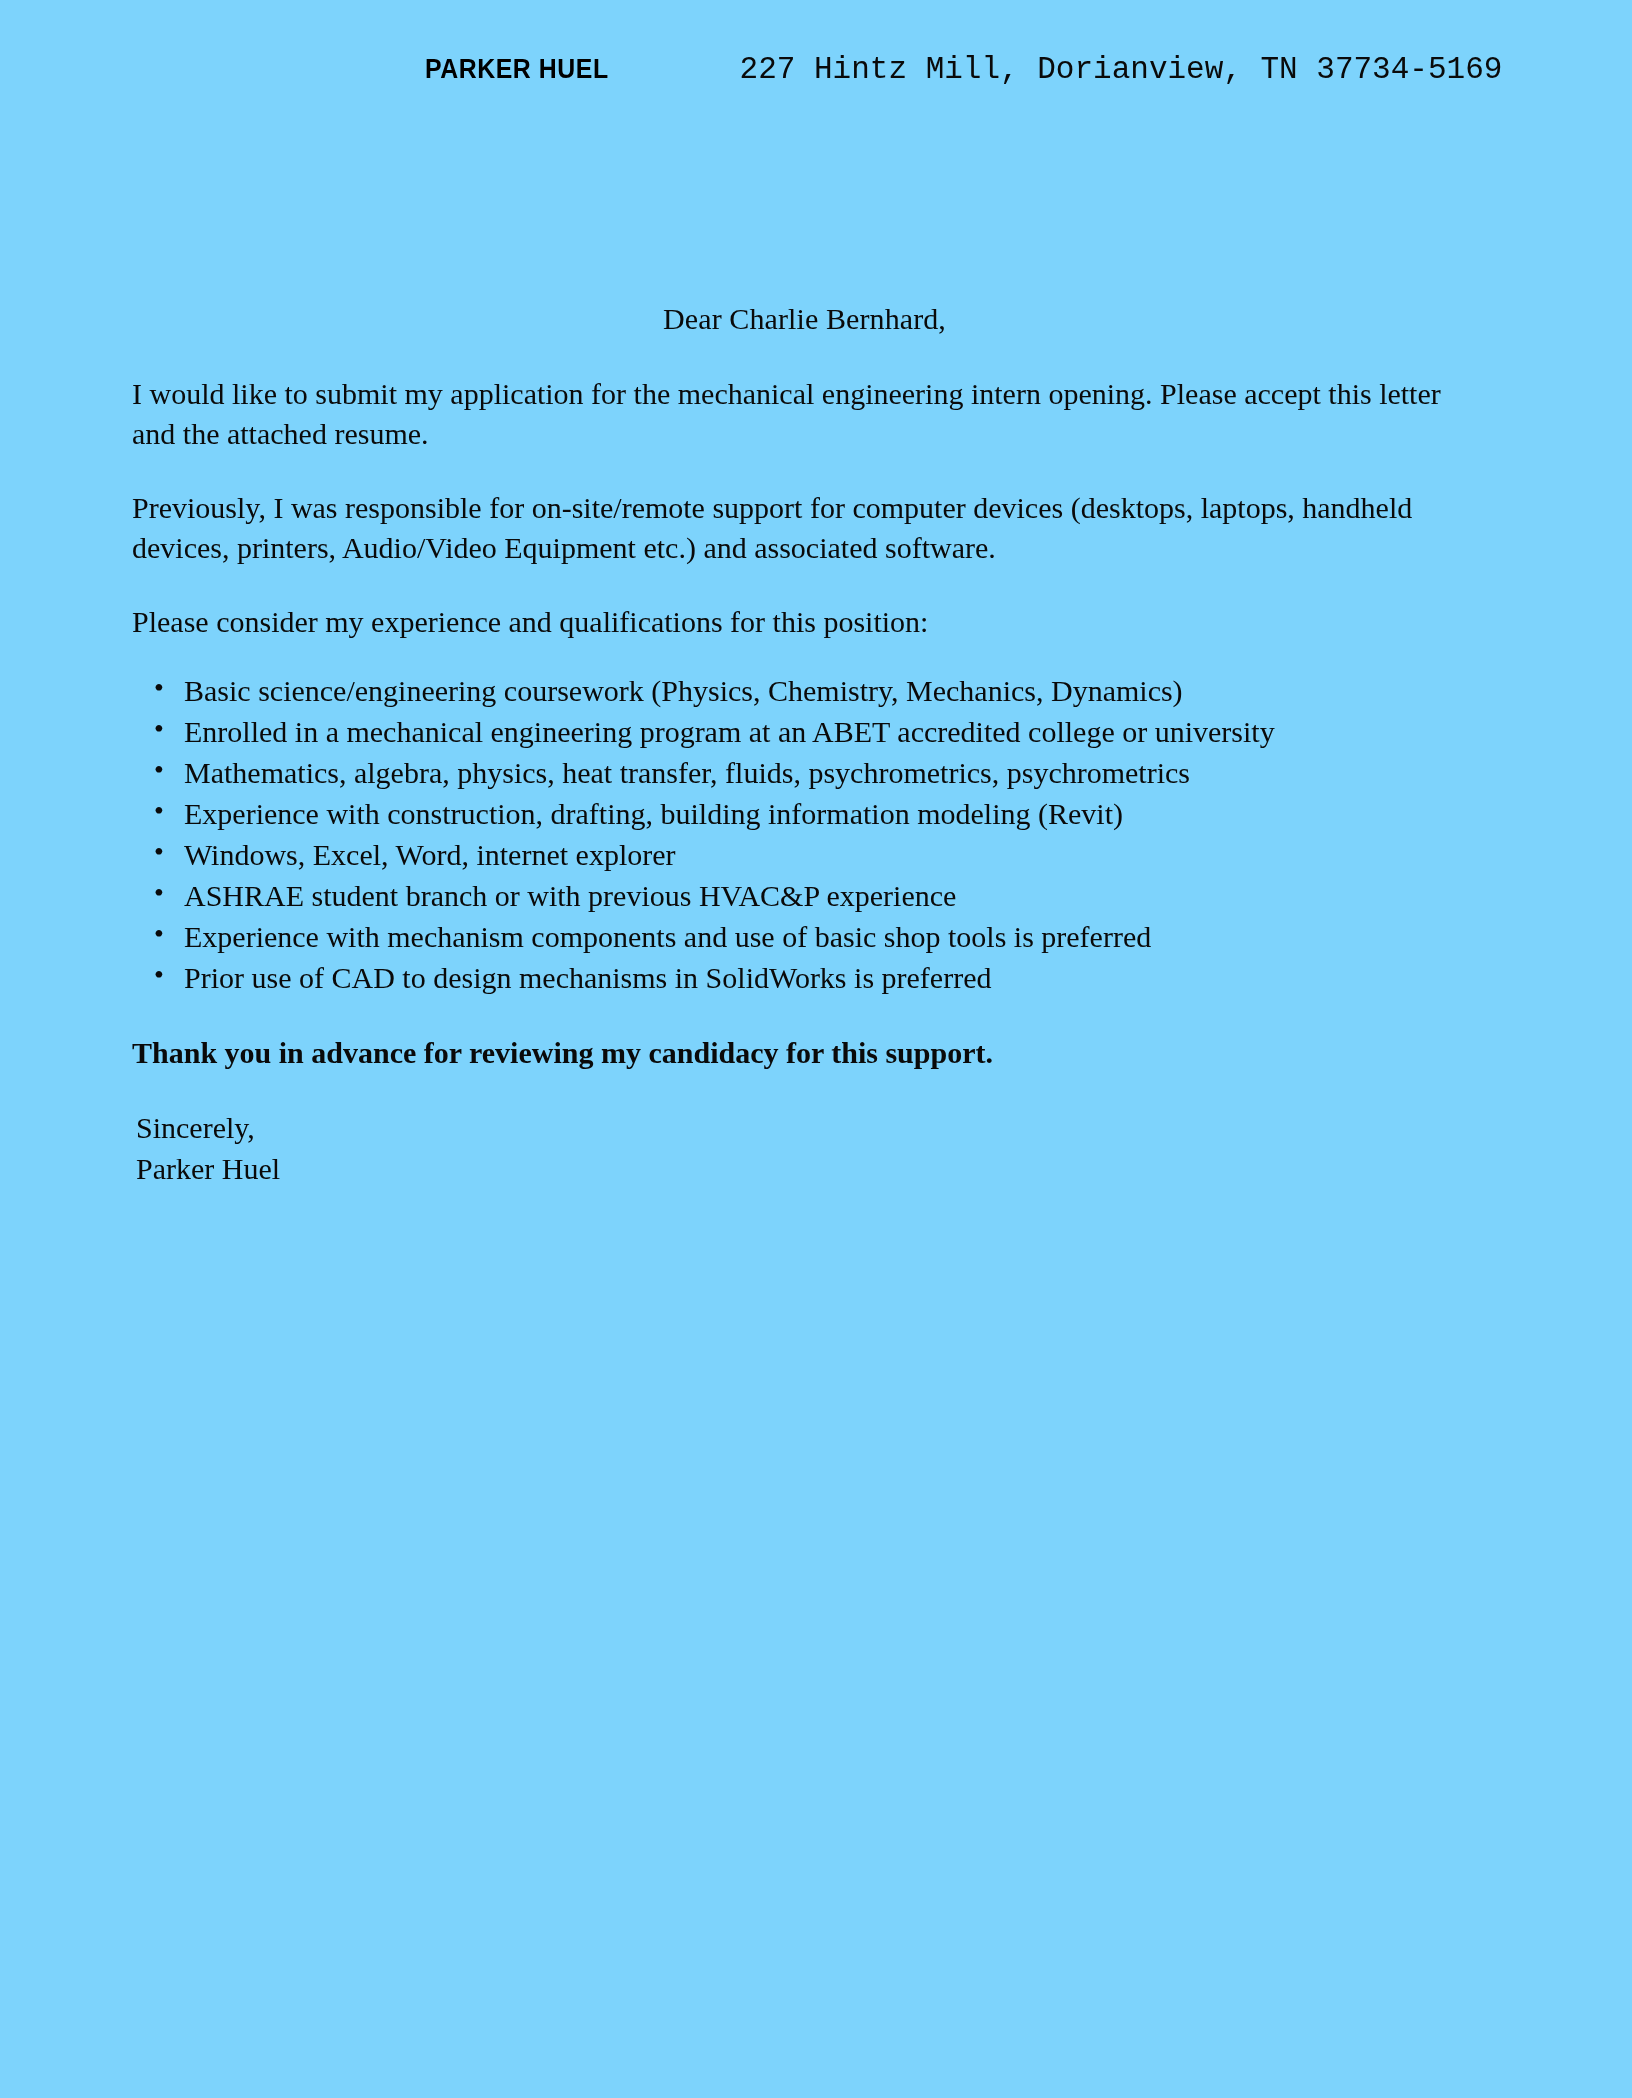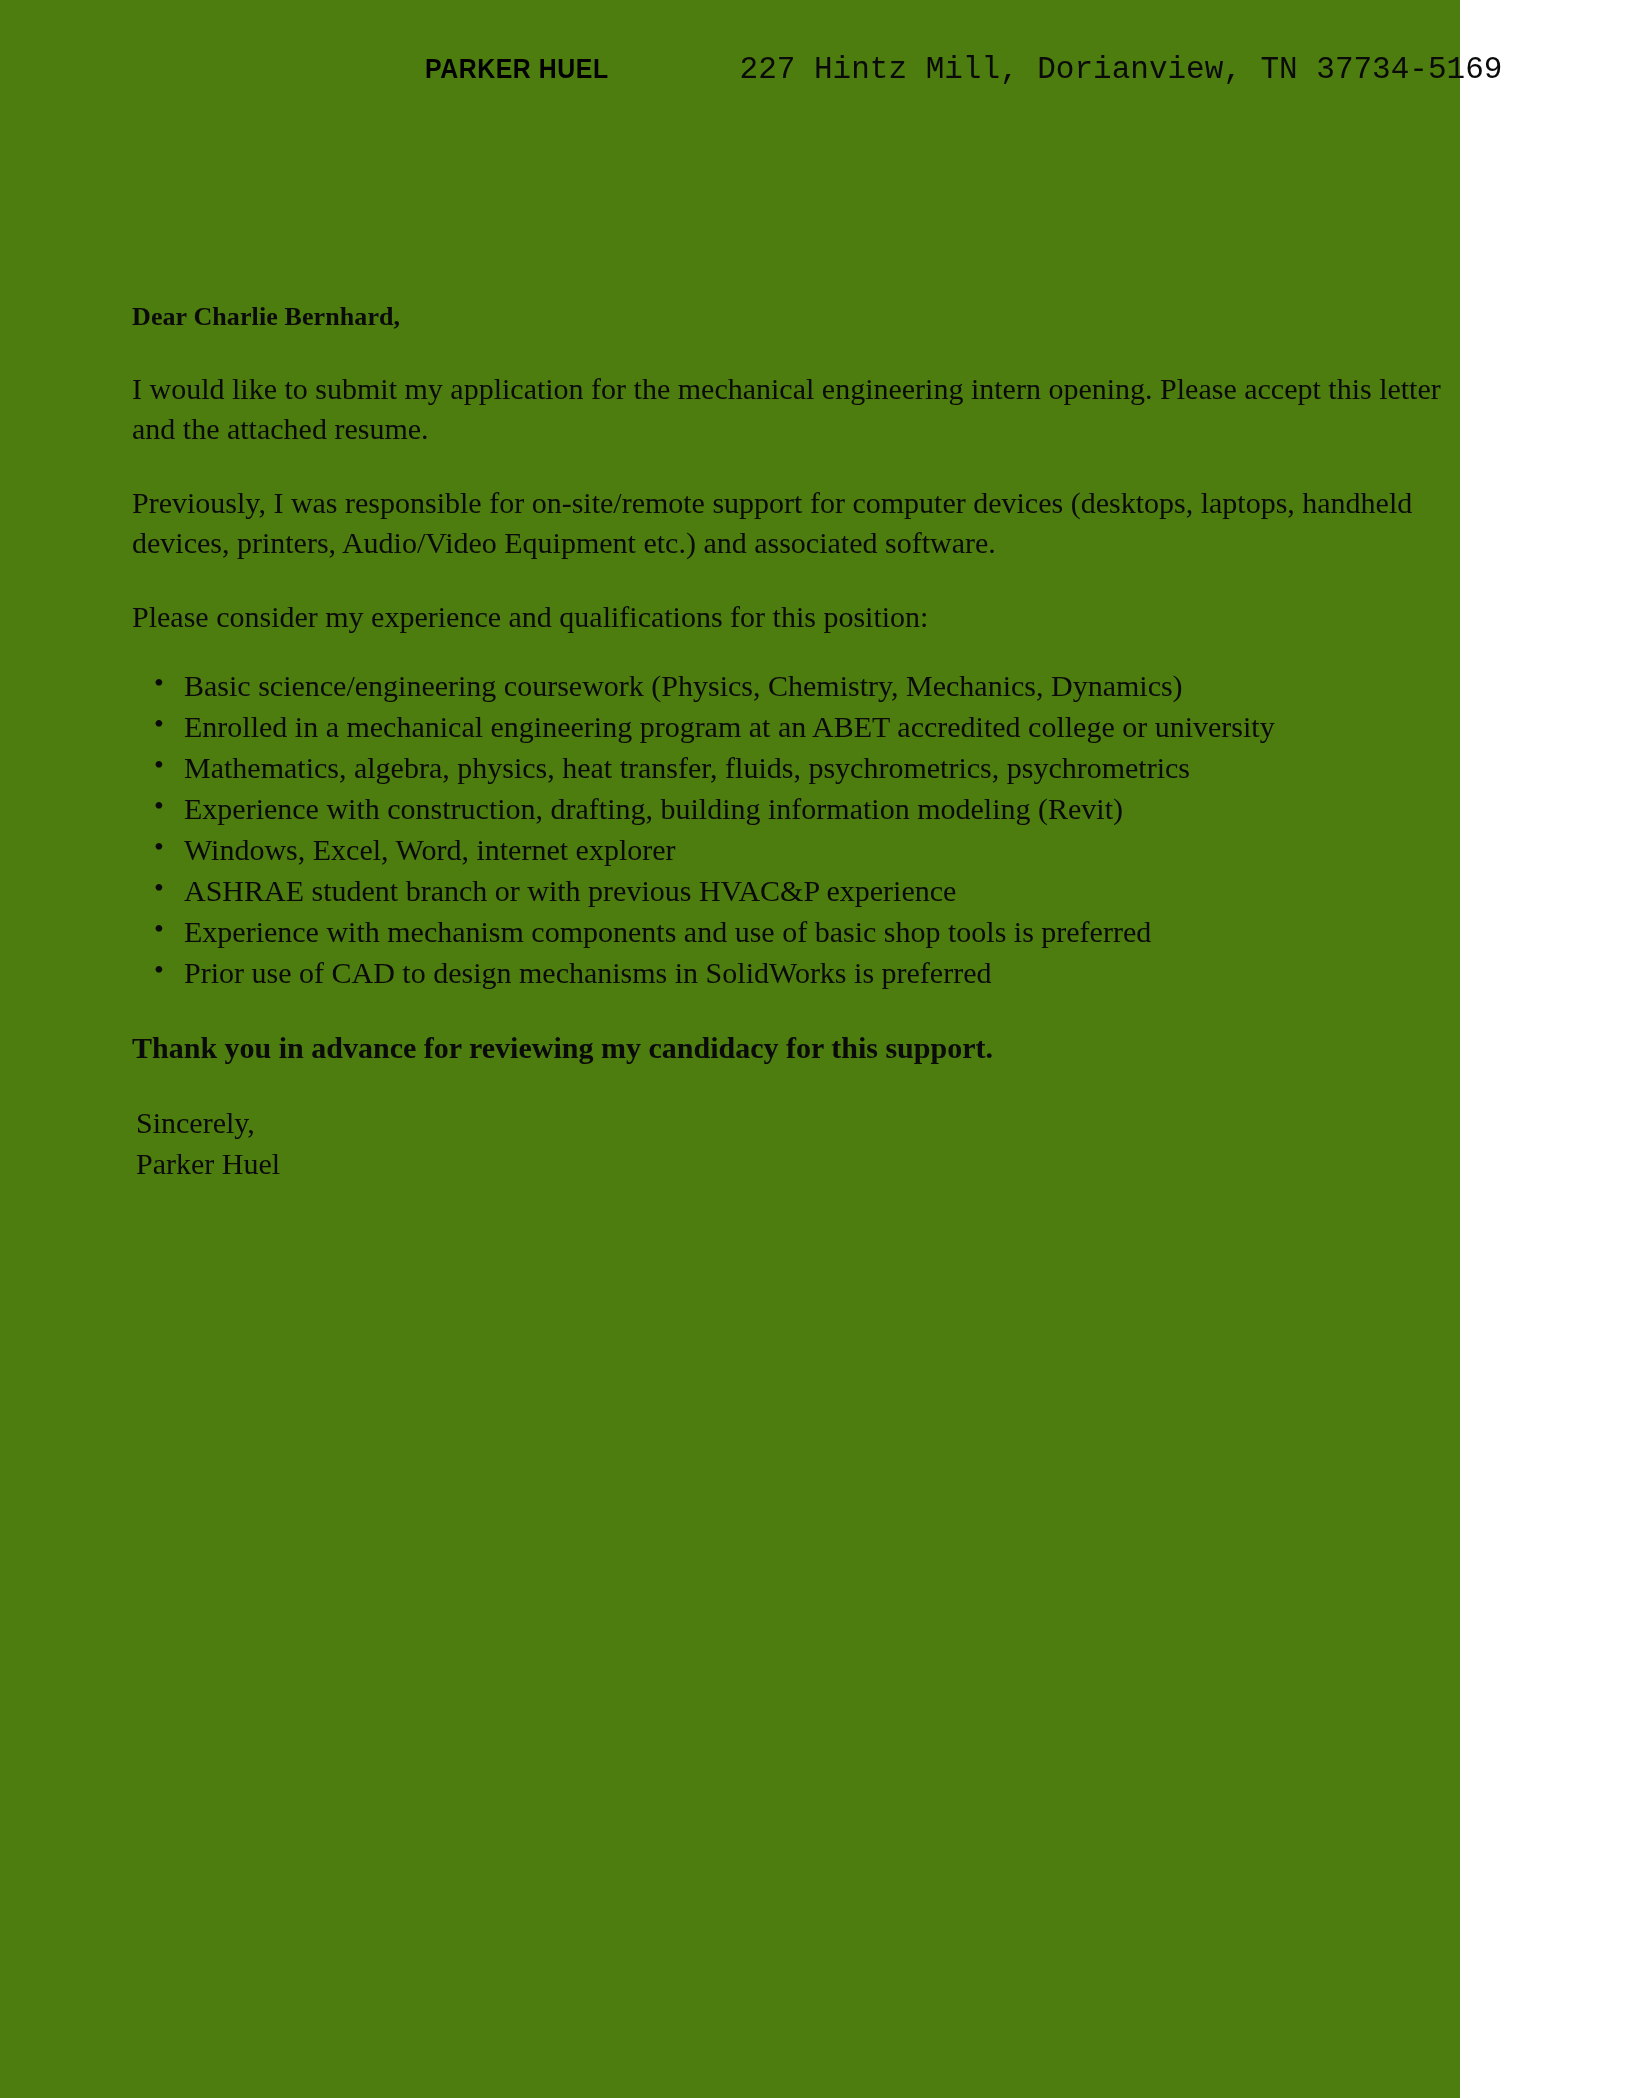--- a/index.html
+++ b/index.html
@@ -10,23 +10,23 @@
   body {
     width: 1632px;
     height: 2098px;
     font-family: "Liberation Serif", "DejaVu Serif", serif;
     color: #0a0a0a;
     -webkit-font-smoothing: antialiased;
   }
 
   .page {
     position: relative;
-    width: 1460px;
+    width: 1632px;
     height: 2098px;
-    background: #4d7c0f;
+    background: #7dd3fc;
     box-sizing: border-box;
   }
 
   
   .letterhead {
     position: absolute;
     top: 52px;
     left: 0;
     width: 1632px;
     display: flex;
@@ -56,25 +56,26 @@
 
   
   .body-block {
     position: absolute;
     top: 300px;
     left: 132px;
     width: 1345px;
   }
 
   .salutation {
-    font-weight: 700;
-    font-size: 26px;
+    font-weight: 400;
+    font-size: 30px;
     line-height: 1.28;
     margin: 0 0 36px 0;
     letter-spacing: 0.1px;
+    text-align: center;
   }
 
   .para {
     font-size: 30px;
     line-height: 1.33;
     margin: 0 0 34px 0;
     text-align: left;
   }
 
   .qual-list {

